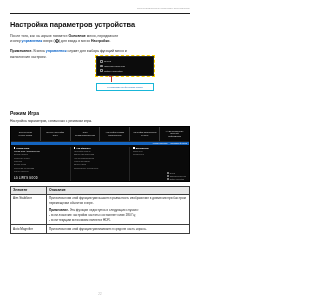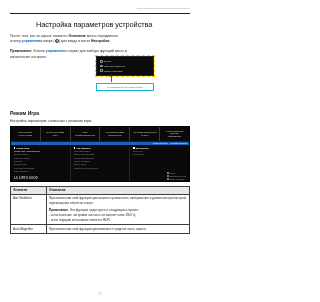--- a/index.html
+++ b/index.html
@@ -18,25 +18,24 @@
     font-size:2.4px;
     color:#9a9a9a;
     letter-spacing:.1px;
     padding-top:7px;
   }
   .rule { height:1px; background:#1f1f1f; margin-top:3px; }
 
   
   h1.title {
     font-size:7.4px;
-    font-weight:normal;
+    font-weight:bold;
     letter-spacing:-.1px;
     margin-top:6px;
     color:#111;
-    margin-left:26px;
   }
 
   
   p.body {
     font-size:3.5px;
     line-height:1.55;
     margin-top:5px;
     color:#2b2b2b;
     max-width:118px;
   }

